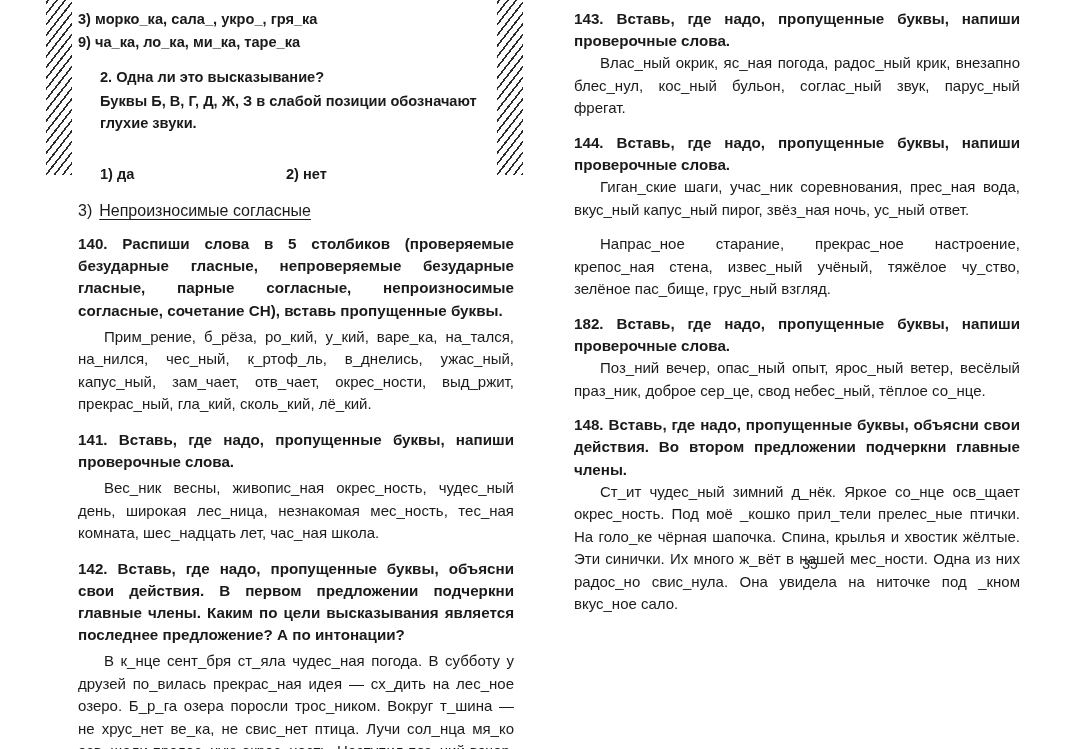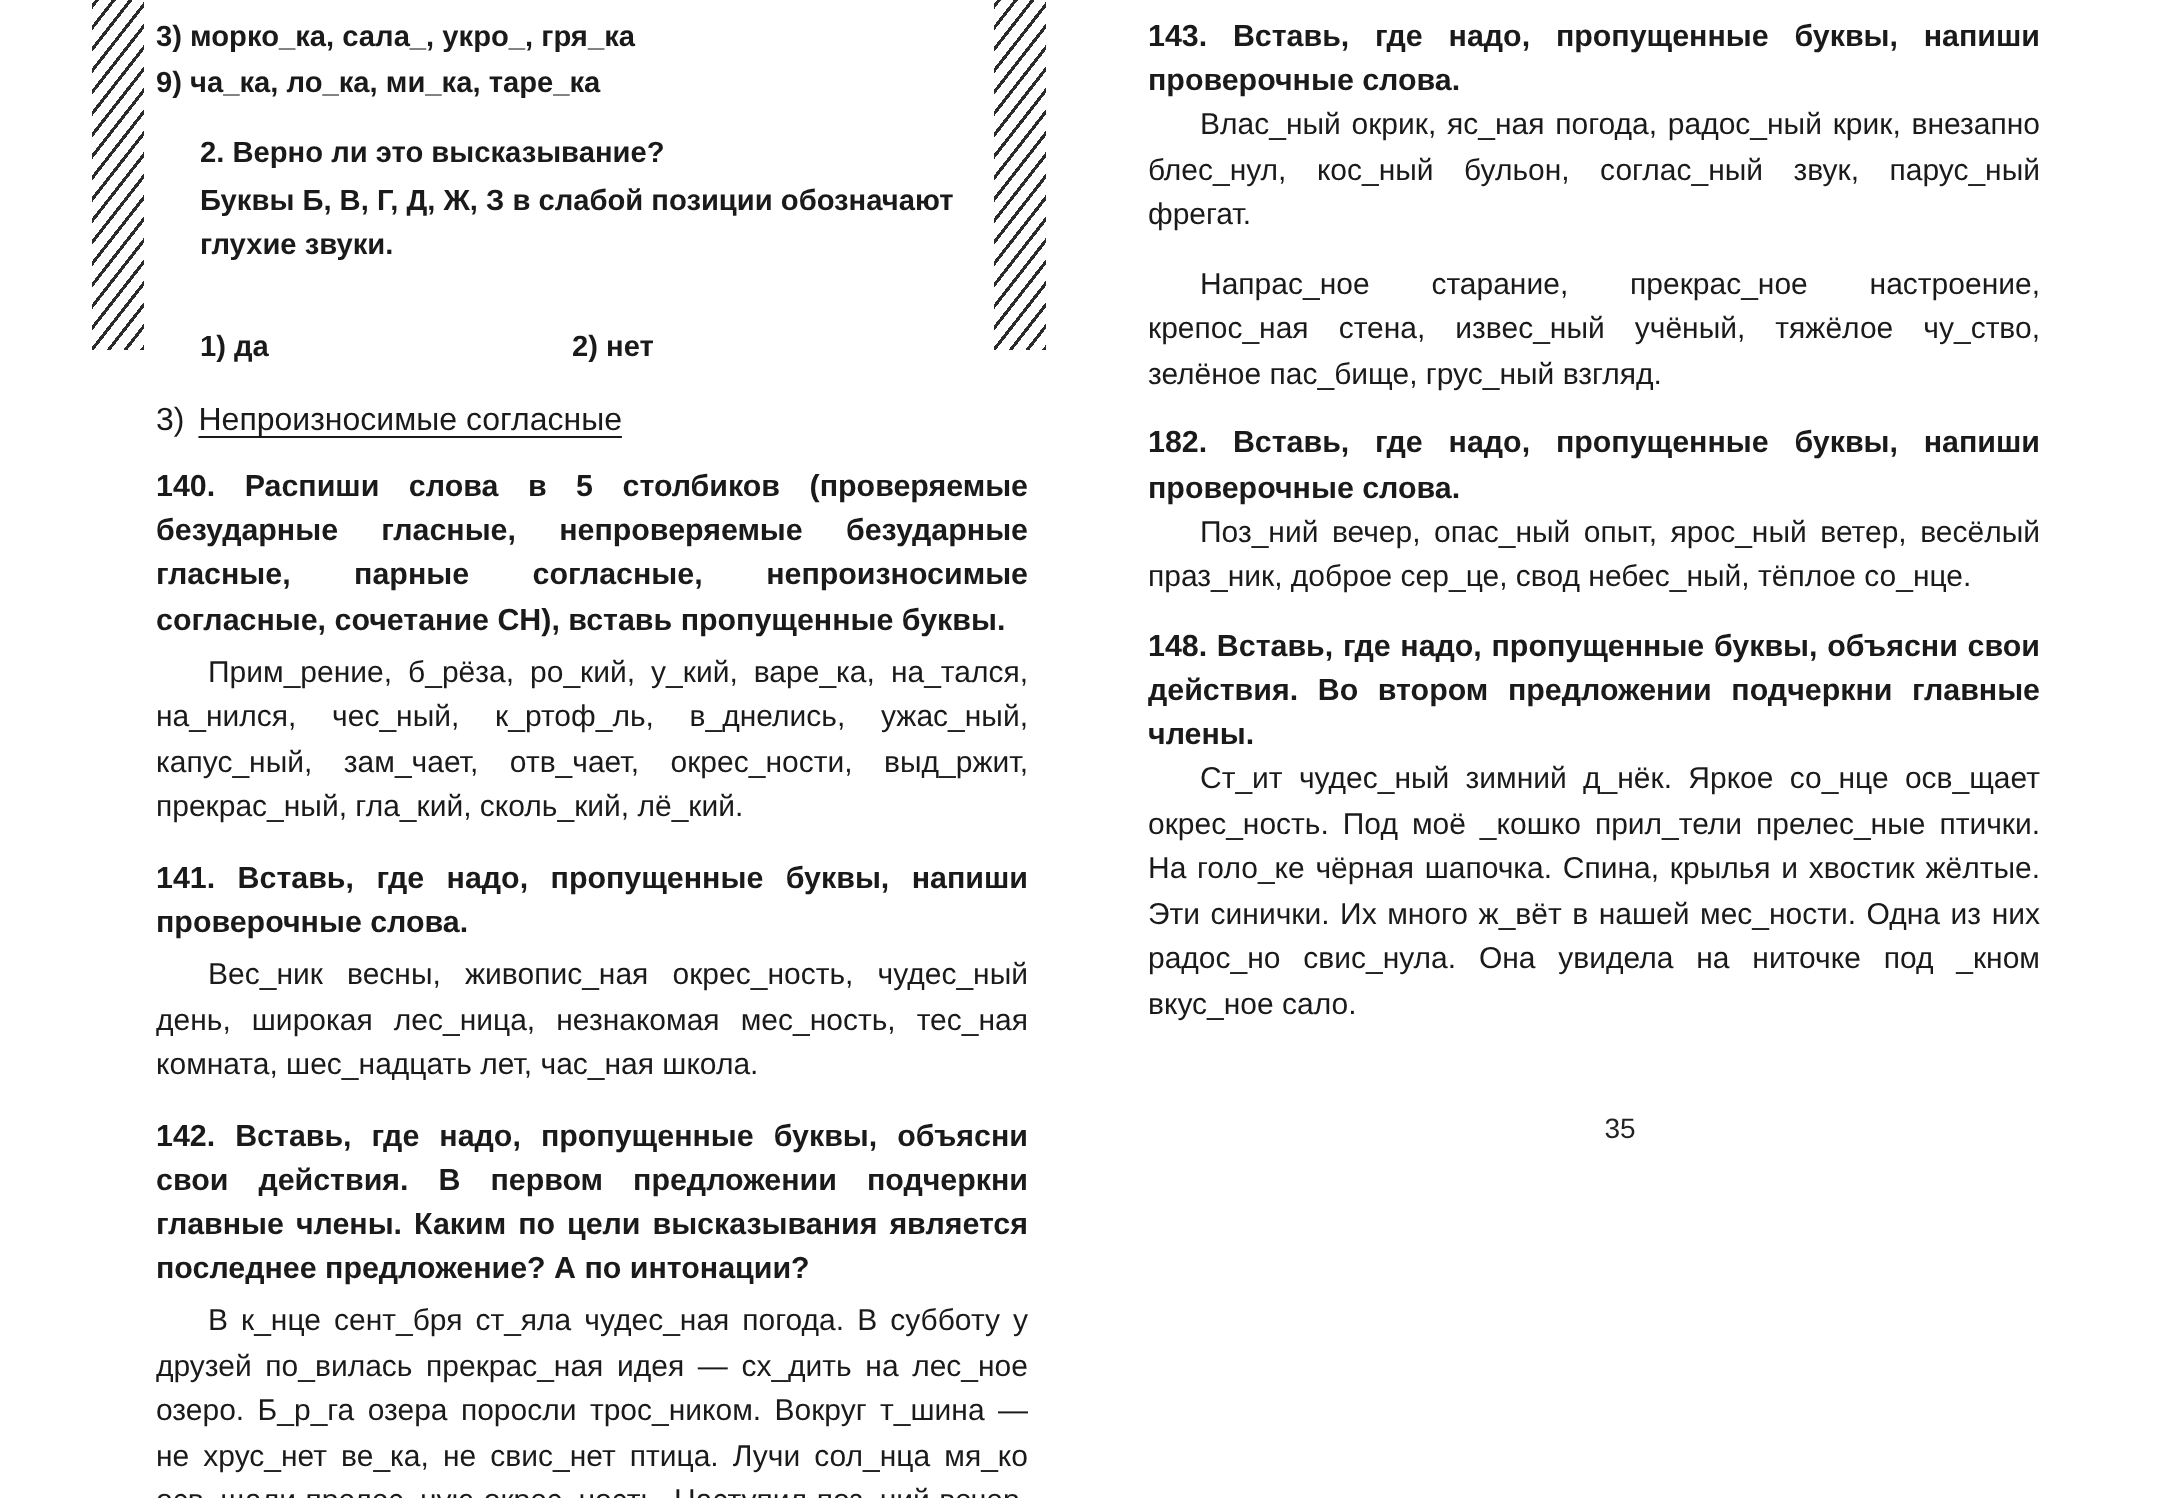--- a/index.html
+++ b/index.html
@@ -148,21 +148,21 @@
 
     <div class="hatch hatch-left"></div>
     <div class="hatch hatch-right"></div>
 
     <div class="task-box">
       <p class="list-line">3) морко_ка, сала_, укро_, гря_ка</p>
       <p class="list-line">9) ча_ка, ло_ка, ми_ка, таре_ка</p>
 
       <p class="q-title">
         <span>2.</span>
-        <span>Верно ли это высказывание?</span>
+        <span>Одна ли это высказывание?</span>
       </p>
       <p class="q-body">Буквы Б, В, Г, Д, Ж, З в слабой позиции обозначают глухие звуки.</p>
 
       <div class="answers">
         <span class="a1">1) да</span>
         <span>2) нет</span>
       </div>
     </div>
 
     <div class="section-head">
@@ -187,20 +187,24 @@
 
   </div>
 
   <div class="page page-right">
 
     <div class="r-ex">
       <p class="r-head">143. Вставь, где надо, пропущенные буквы, напиши проверочные слова.</p>
       <p class="r-body">Влас_ный окрик, яс_ная погода, радос_ный крик, внезапно блес_нул, кос_ный бульон, соглас_ный звук, парус_ный фрегат.</p>
     </div>
 
+    <div class="r-ex">
+      <p class="r-head">144. Вставь, где надо, пропущенные буквы, напиши проверочные слова.</p>
+      <p class="r-body">Гиган_ские шаги, учас_ник соревнования, прес_ная вода, вкус_ный капус_ный пирог, звёз_ная ночь, ус_ный ответ.</p>
+    </div>
 
     <div class="r-ex">
       <p class="r-body">Напрас_ное старание, прекрас_ное настроение, крепос_ная стена, извес_ный учёный, тяжёлое чу_ство, зелёное пас_бище, грус_ный взгляд.</p>
     </div>
 
     <div class="r-ex">
       <p class="r-head">182. Вставь, где надо, пропущенные буквы, напиши проверочные слова.</p>
       <p class="r-body">Поз_ний вечер, опас_ный опыт, ярос_ный ветер, весёлый праз_ник, доброе сер_це, свод небес_ный, тёплое со_нце.</p>
     </div>
 

